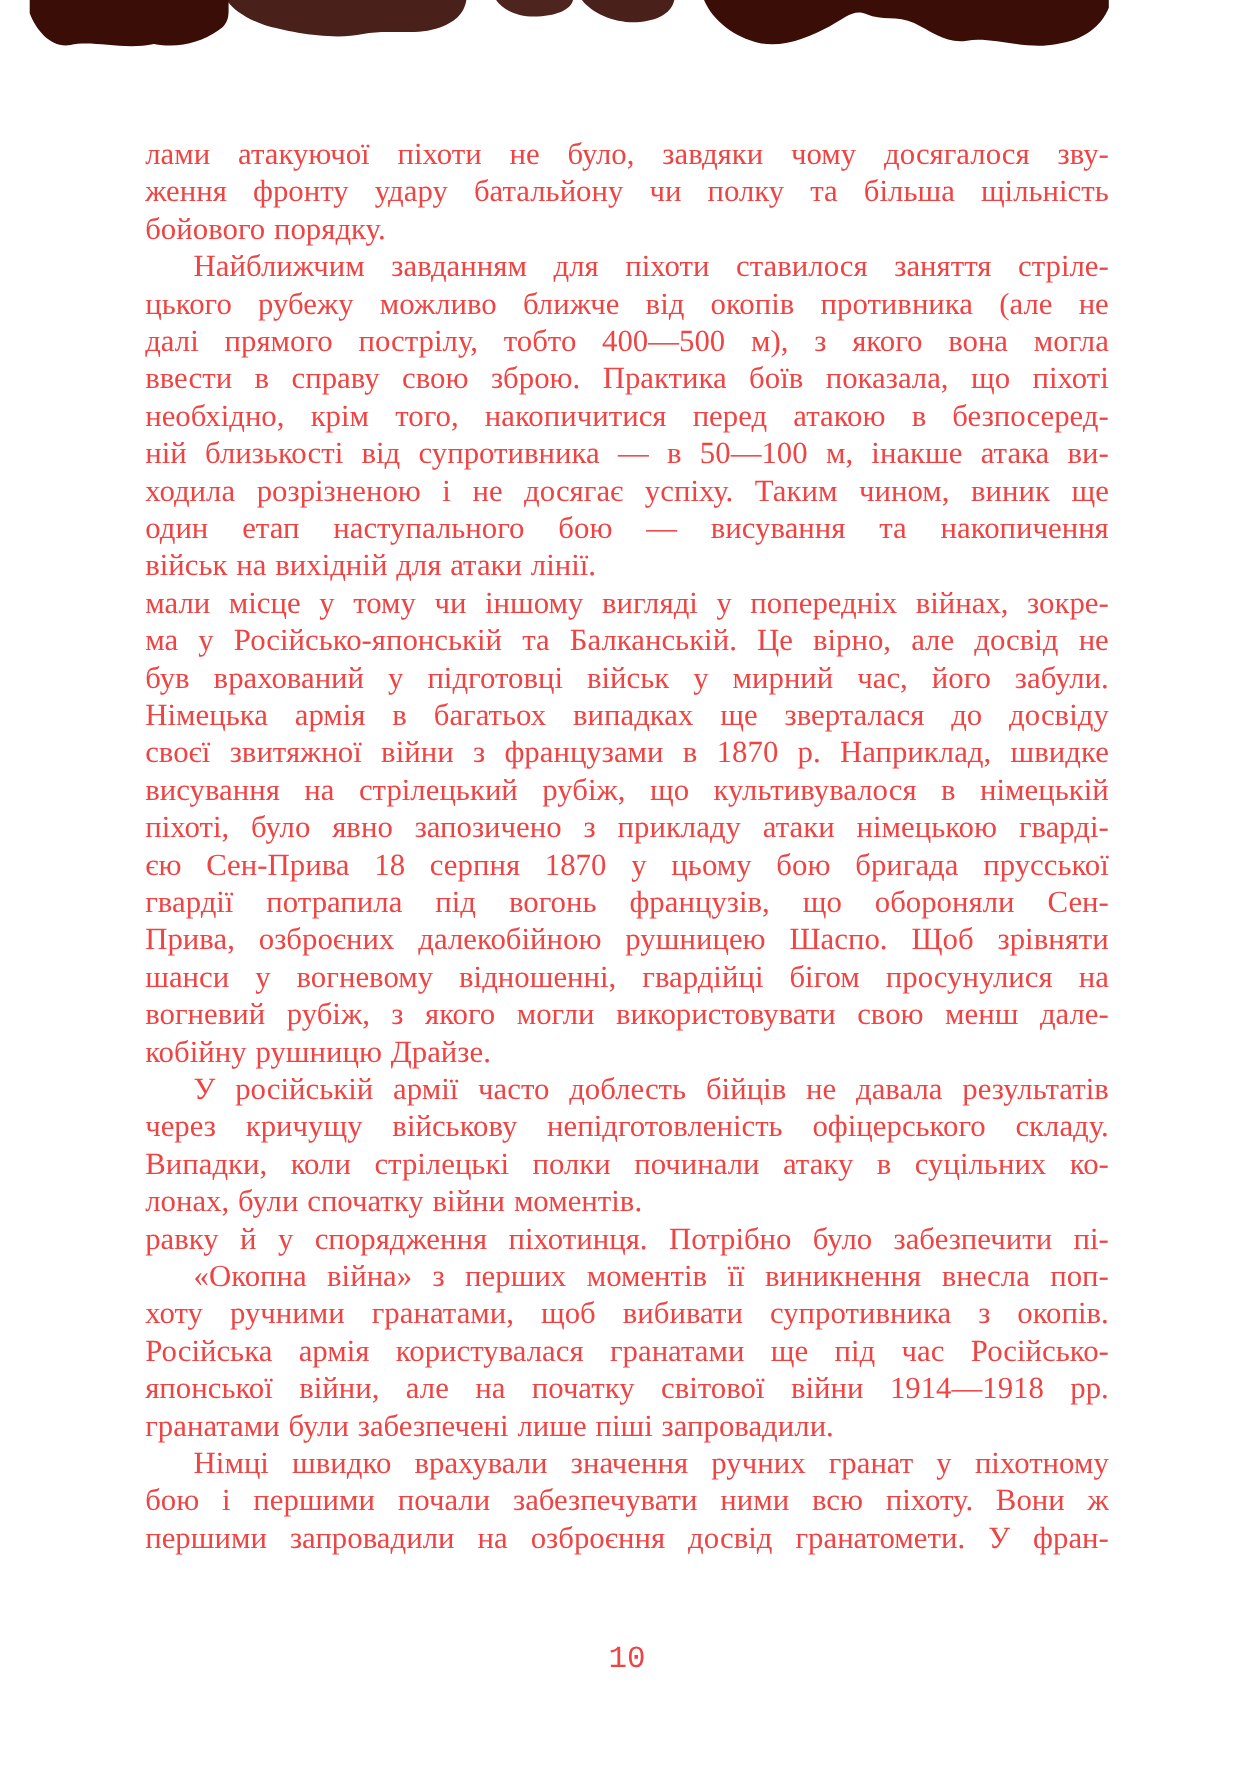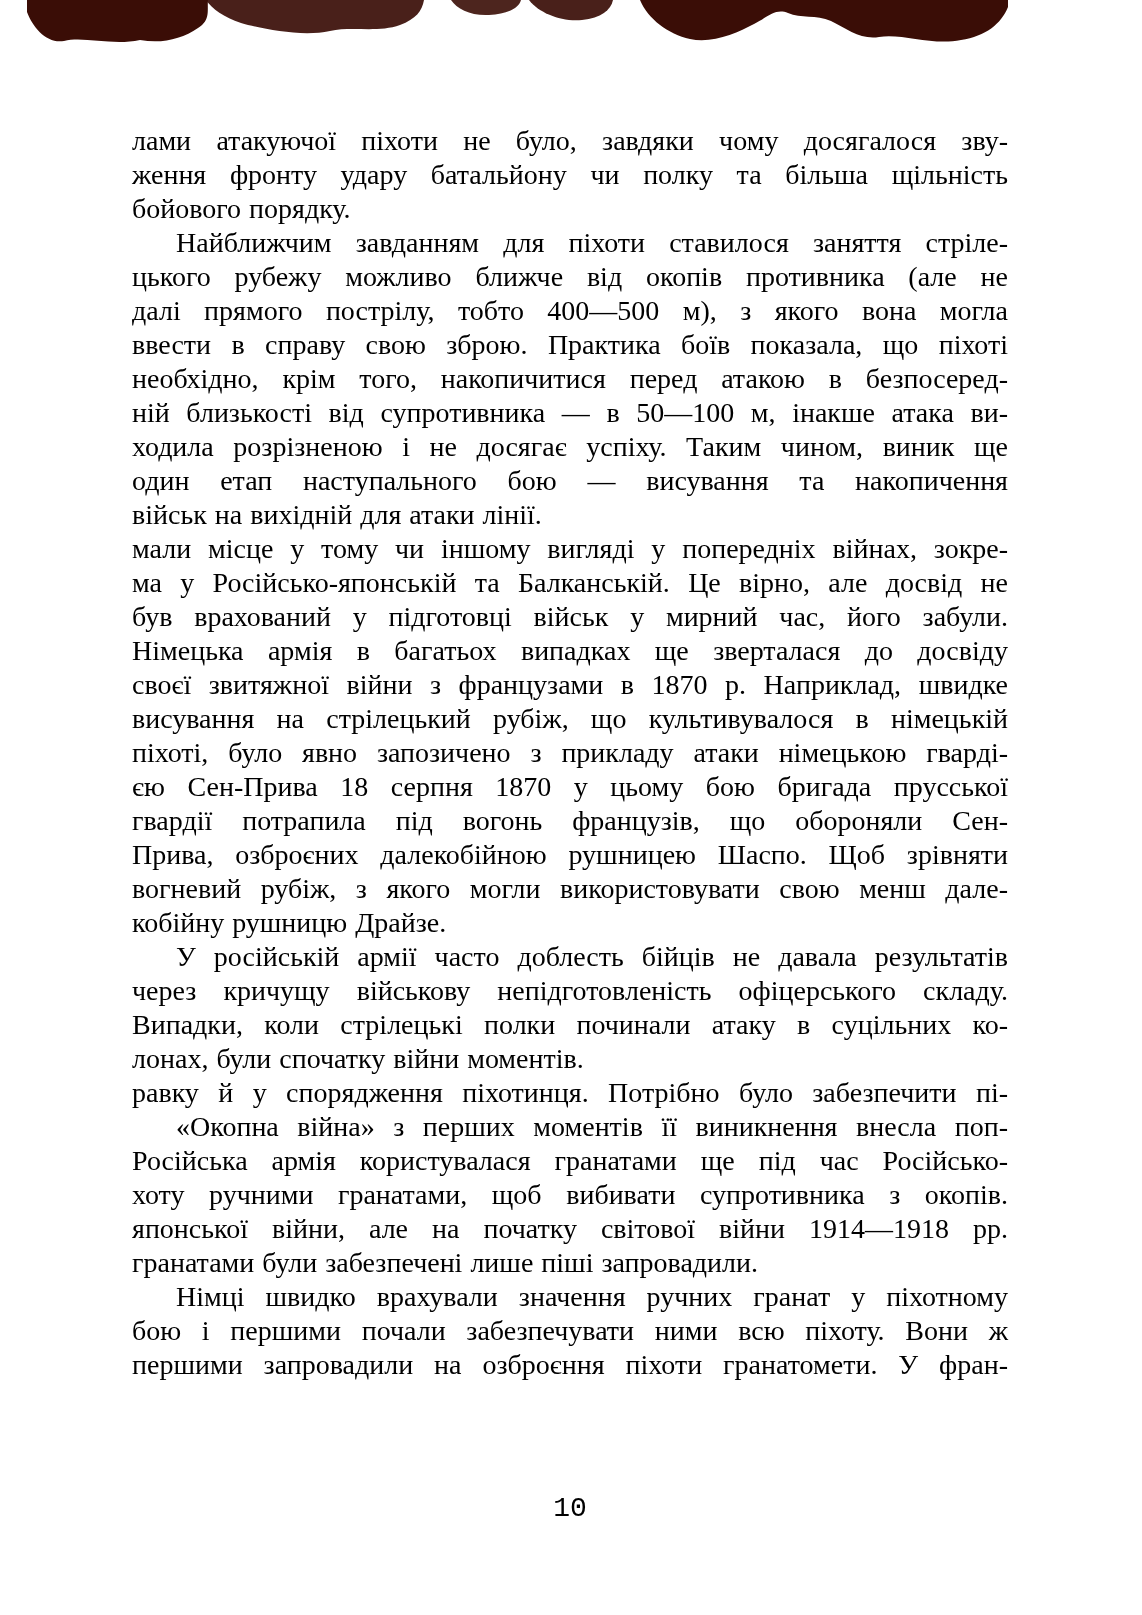--- a/index.html
+++ b/index.html
@@ -7,21 +7,21 @@
     padding: 0;
     background: #ffffff;
   }
   .page {
     position: relative;
     width: 1142px;
     height: 1615px;
     background: #ffffff;
     overflow: hidden;
     font-family: "Liberation Serif", "DejaVu Serif", serif;
-    color: #000000;
+    color: #ef4444;
   }
   .artifact-top {
     position: absolute;
     top: 0;
     left: 0;
     display: block;
   }
   .textblock {
     position: absolute;
     left: 132px;
@@ -86,43 +86,44 @@
       <div class="line">мали місце у тому чи іншому вигляді у попередніх війнах, зокре-</div>
       <div class="line">ма у Російсько-японській та Балканській. Це вірно, але досвід не</div>
       <div class="line">був врахований у підготовці військ у мирний час, його забули.</div>
       <div class="line">Німецька армія в багатьох випадках ще зверталася до досвіду</div>
       <div class="line">своєї звитяжної війни з французами в 1870 р. Наприклад, швидке</div>
       <div class="line">висування на стрілецький рубіж, що культивувалося в німецькій</div>
       <div class="line">піхоті, було явно запозичено з прикладу атаки німецькою гварді-</div>
       <div class="line">єю Сен-Прива 18 серпня 1870 у цьому бою бригада прусської</div>
       <div class="line">гвардії потрапила під вогонь французів, що обороняли Сен-</div>
       <div class="line">Прива, озброєних далекобійною рушницею Шаспо. Щоб зрівняти</div>
+      <div class="line">шанси у вогневому відношенні, гвардійці бігом просунулися на</div>
       <div class="line">вогневий рубіж, з якого могли використовувати свою менш дале-</div>
       <div class="line pend">кобійну рушницю Драйзе.</div>
     </div>
 
     <div class="para">
       <div class="line indent">У російській армії часто доблесть бійців не давала результатів</div>
       <div class="line">через кричущу військову непідготовленість офіцерського складу.</div>
       <div class="line">Випадки, коли стрілецькі полки починали атаку в суцільних ко-</div>
       <div class="line pend">лонах, були спочатку війни моментів.</div>
     </div>
 
     <div class="para">
       <div class="line">равку й у спорядження піхотинця. Потрібно було забезпечити пі-</div>
       <div class="line indent">«Окопна війна» з перших моментів її виникнення внесла поп-</div>
+      <div class="line">хоту ручними гранатами, щоб вибивати супротивника з окопів.</div>
       <div class="line">Російська армія користувалася гранатами ще під час Російсько-</div>
-      <div class="line">хоту ручними гранатами, щоб вибивати супротивника з окопів.</div>
       <div class="line">японської війни, але на початку світової війни 1914—1918 рр.</div>
       <div class="line pend">гранатами були забезпечені лише піші запровадили.</div>
     </div>
 
     <div class="para">
       <div class="line indent">Німці швидко врахували значення ручних гранат у піхотному</div>
       <div class="line">бою і першими почали забезпечувати ними всю піхоту. Вони ж</div>
-      <div class="line">першими запровадили на озброєння піхоти гранатомети. У фран-</div>
+      <div class="line">першими запровадили на озброєння досвід гранатомети. У фран-</div>
     </div>
 
   </div>
 
   <div class="pagenum">10</div>
 
 </div>
 
 </body></html>

